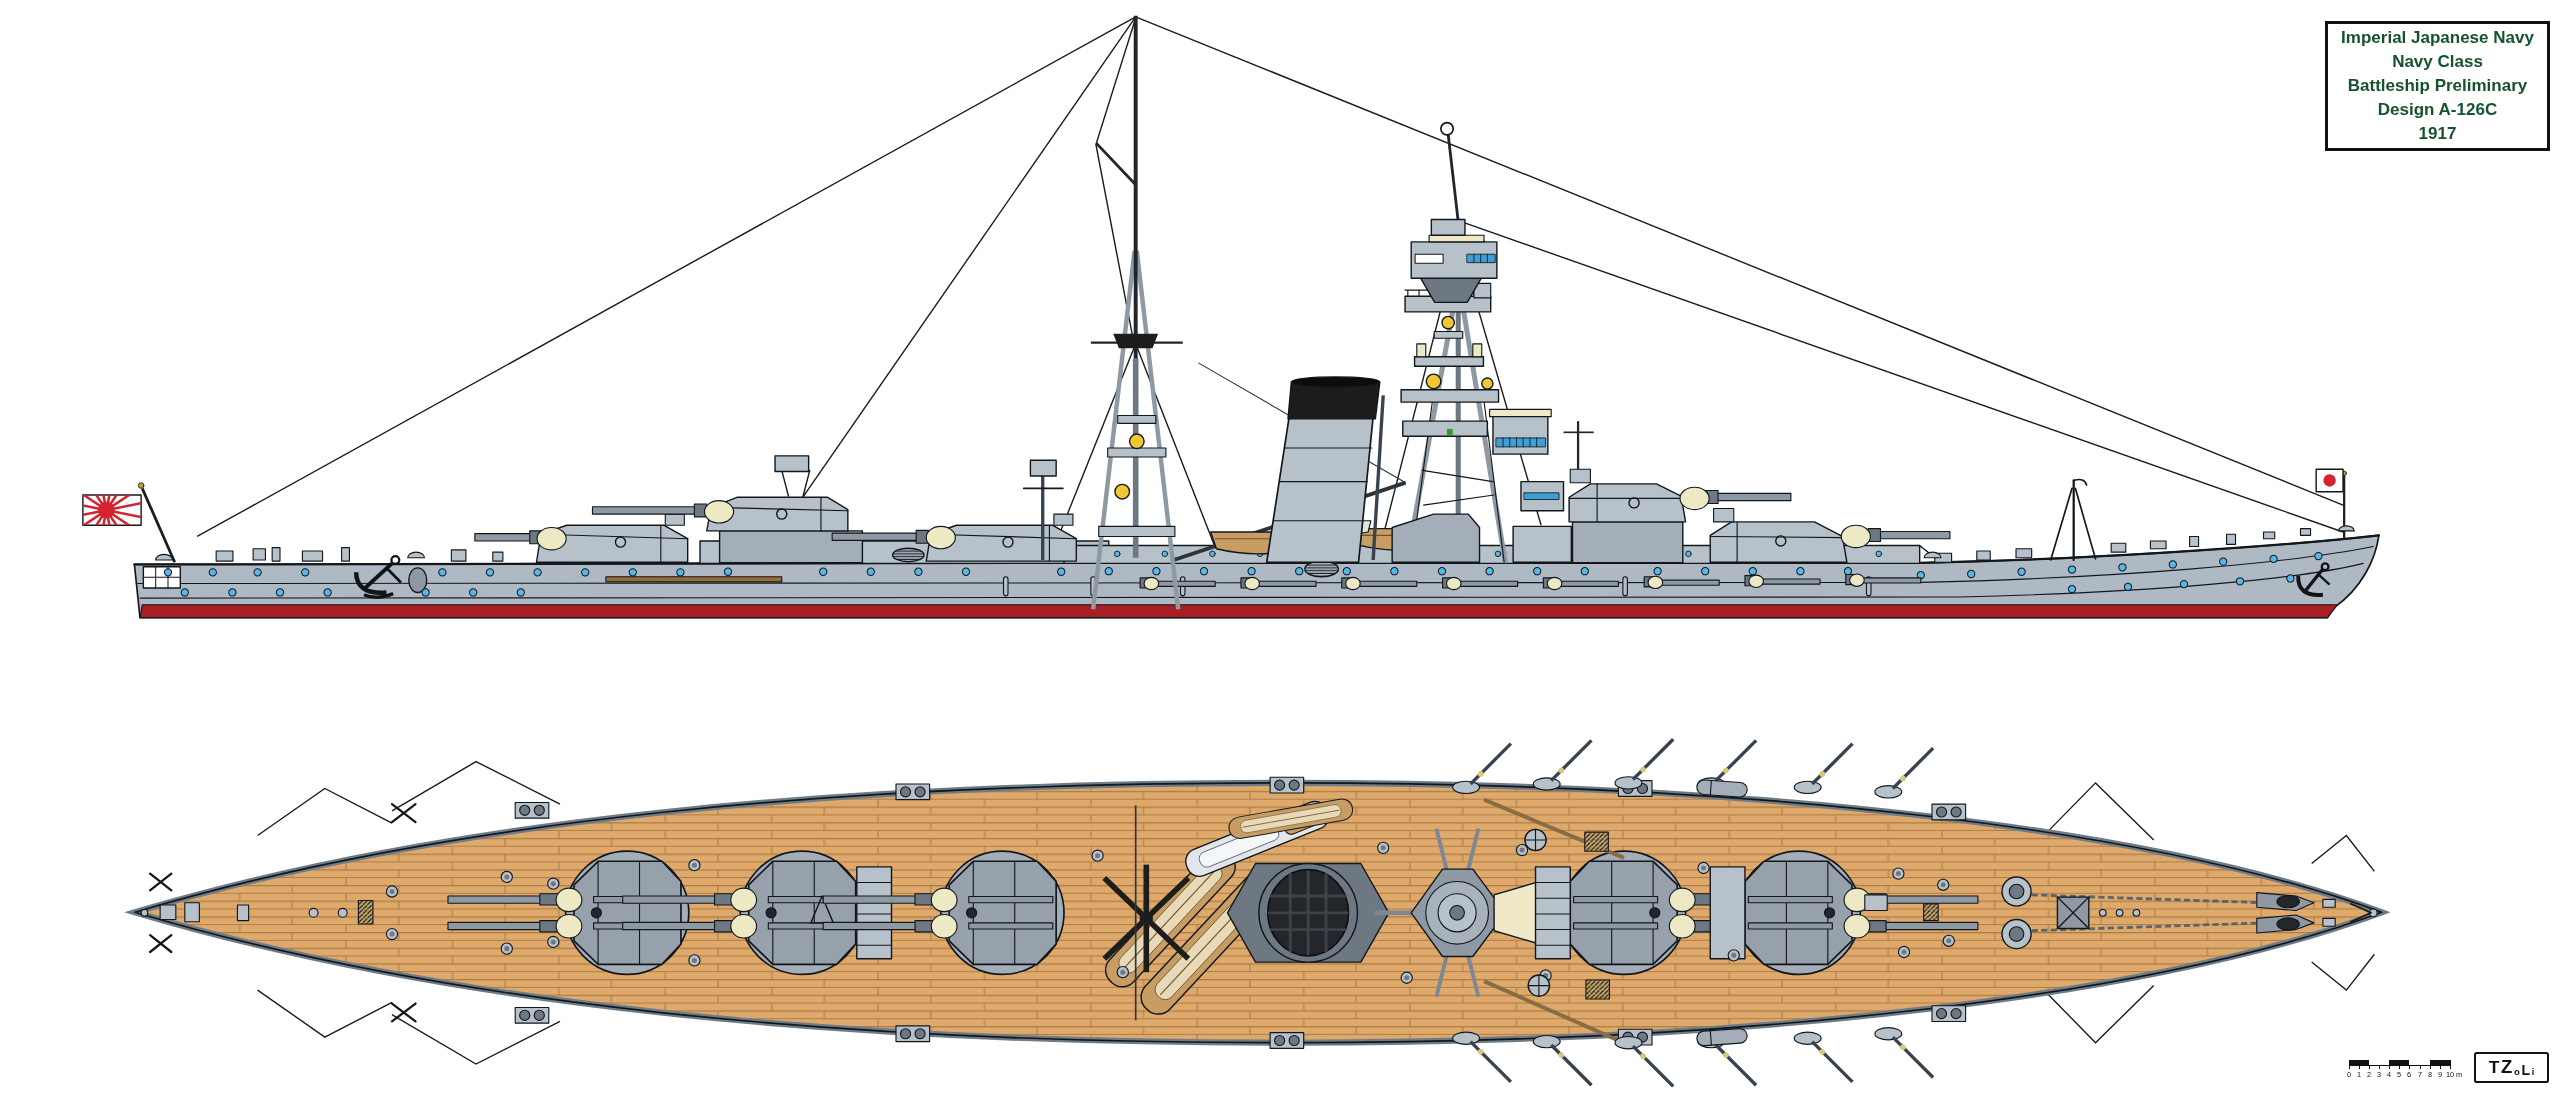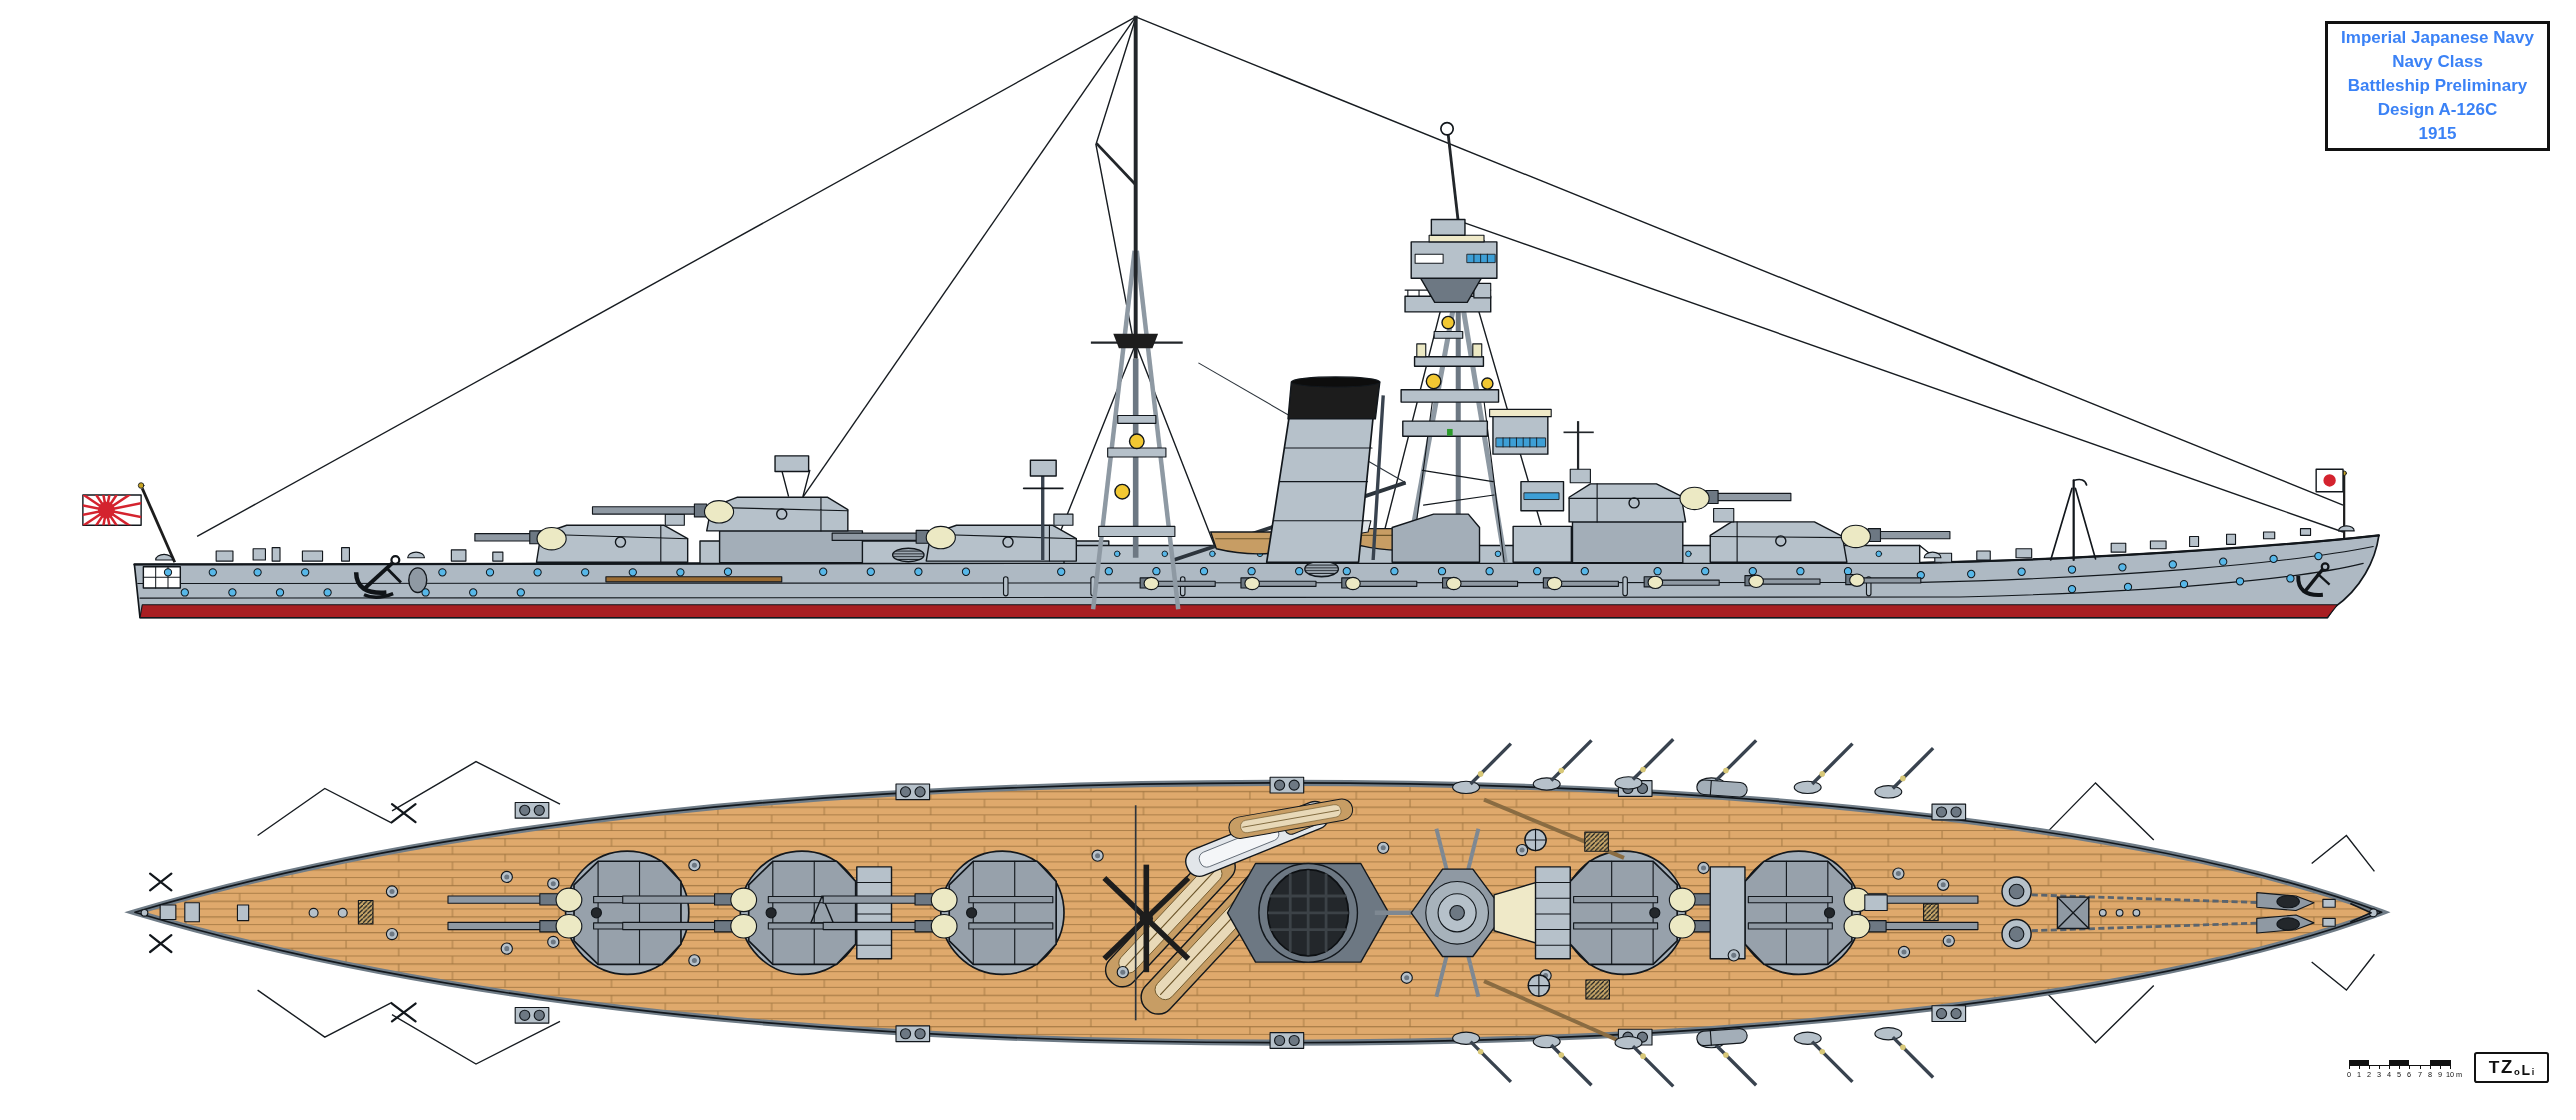--- a/index.html
+++ b/index.html
@@ -14,21 +14,21 @@
   .fCream{fill:var(--blast-bag-cream);} .fBoat{fill:var(--boat-tan);} .fRed{fill:var(--waterline-red);}
   .fFlag{fill:var(--flag-red);} .fYel{fill:var(--searchlight-yellow);}
   .fWin{fill:var(--window-blue);} .fPort{fill:var(--porthole-blue);}
   .fWhite{fill:#ffffff;} .fCreamD{fill:var(--cream-deck);}
   .fPTur{fill:var(--plan-turret-gray);}
   .nf{fill:none;}
   
   .titlebox{position:absolute;left:2325px;top:21px;width:225px;height:130px;
     border:3.9px solid #111;background:#fff;box-sizing:border-box;
     display:flex;flex-direction:column;justify-content:center;text-align:center;}
-  .titlebox div{font-size:17px;font-weight:bold;color:#3b82f6;line-height:24px;}
+  .titlebox div{font-size:17px;font-weight:bold;color:#14532d;line-height:24px;}
   
   .scalebar{position:absolute;left:2349px;top:1060px;width:129px;height:28px;}
   .sb-seg{position:absolute;top:0;height:5.6px;background:#111;}
   .sb-base{position:absolute;top:5px;left:0;width:101px;height:1.1px;background:#111;}
   .sb-tick{position:absolute;top:5.6px;width:1.1px;height:3.9px;background:#111;}
   .sb-lab{position:absolute;top:10px;transform:translateX(-50%);font-size:7.3px;color:#111;}
   .sb-unit{position:absolute;top:10px;left:107px;font-size:7.3px;color:#111;}
   
   .logo{position:absolute;left:2474px;top:1052px;width:75px;height:31px;
     border:2.8px solid #111;border-radius:2.8px;background:#fff;box-sizing:border-box;
@@ -654,21 +654,21 @@
     </g>
   </g>
 </g>
 </svg>
 
 <div class="titlebox">
   <div>Imperial Japanese Navy</div>
   <div>Navy Class</div>
   <div>Battleship Preliminary</div>
   <div>Design A-126C</div>
-  <div>1915</div>
+  <div>1917</div>
 </div>
 
 <div class="scalebar">
   <div class="sb-seg" style="left:0;width:20px"></div>
   <div class="sb-seg" style="left:40px;width:20px"></div>
   <div class="sb-seg" style="left:81px;width:21px"></div>
   <div class="sb-base"></div>
   <div class="sb-tick" style="left:0"></div>
   <div class="sb-tick" style="left:10px"></div>
   <div class="sb-tick" style="left:20px"></div>

